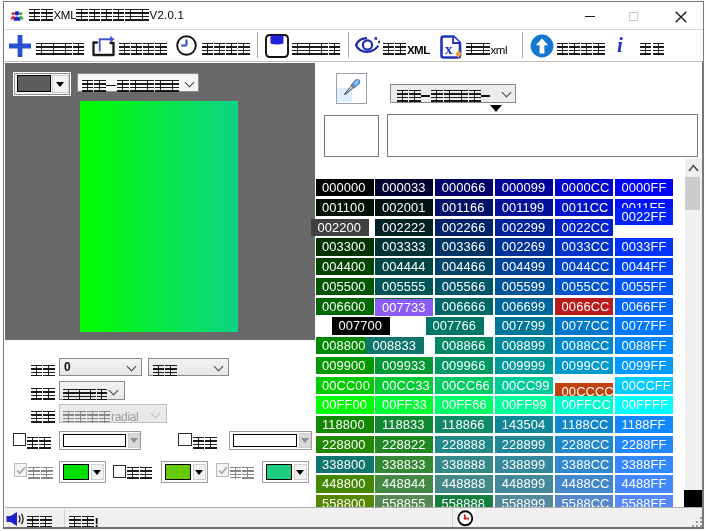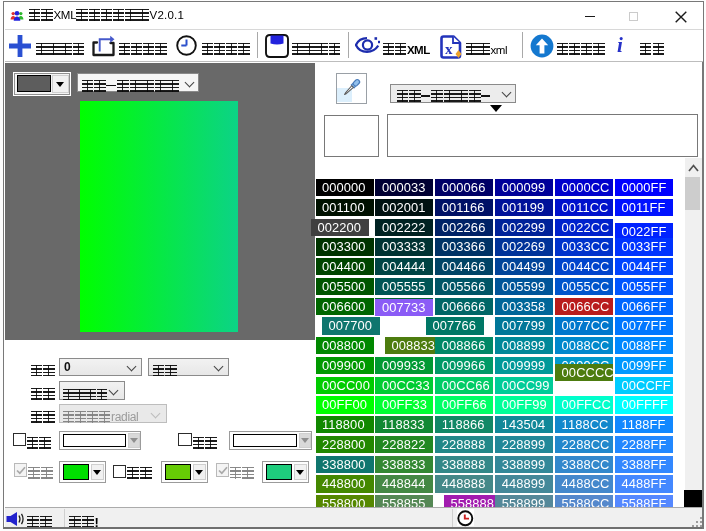--- a/index.html
+++ b/index.html
@@ -179,21 +179,21 @@
 <div class="cell" style="left:375.4px;top:198.9px;background:#001111">002001</div>
 <div class="cell" style="left:435.3px;top:198.9px;background:#001166">001166</div>
 <div class="cell" style="left:495.2px;top:198.9px;background:#001199">001199</div>
 <div class="cell" style="left:555.1px;top:198.9px;background:#0011CC">0011CC</div>
 <div class="cell" style="left:615.0px;top:198.9px;background:#0011FF">0011FF</div>
 <div class="cell" style="left:311px;top:218.7px;background:#404040">002200</div>
 <div class="cell" style="left:375.4px;top:218.7px;background:#002222">002222</div>
 <div class="cell" style="left:435.3px;top:218.7px;background:#002266">002266</div>
 <div class="cell" style="left:495.2px;top:218.7px;background:#002299">002299</div>
 <div class="cell" style="left:555.1px;top:218.7px;background:#0022CC">0022CC</div>
-<div class="cell" style="left:615.0px;top:223px;background:#0022FF">0022FF</div>
+<div class="cell" style="left:615.0px;top:208px;background:#0022FF">0022FF</div>
 <div class="cell" style="left:315.5px;top:238.4px;background:#003300">003300</div>
 <div class="cell" style="left:375.4px;top:238.4px;background:#003333">003333</div>
 <div class="cell" style="left:435.3px;top:238.4px;background:#003366">003366</div>
 <div class="cell" style="left:495.2px;top:238.4px;background:#003399">002269</div>
 <div class="cell" style="left:555.1px;top:238.4px;background:#0033CC">0033CC</div>
 <div class="cell" style="left:615.0px;top:238.4px;background:#0033FF">0033FF</div>
 <div class="cell" style="left:315.5px;top:258.2px;background:#004400">004400</div>
 <div class="cell" style="left:375.4px;top:258.2px;background:#004444">004444</div>
 <div class="cell" style="left:435.3px;top:258.2px;background:#004466">004466</div>
 <div class="cell" style="left:495.2px;top:258.2px;background:#004499">004499</div>
@@ -201,46 +201,46 @@
 <div class="cell" style="left:615.0px;top:258.2px;background:#0044FF">0044FF</div>
 <div class="cell" style="left:315.5px;top:277.9px;background:#005500">005500</div>
 <div class="cell" style="left:375.4px;top:277.9px;background:#005555">005555</div>
 <div class="cell" style="left:435.3px;top:277.9px;background:#005566">005566</div>
 <div class="cell" style="left:495.2px;top:277.9px;background:#005599">005599</div>
 <div class="cell" style="left:555.1px;top:277.9px;background:#0055CC">0055CC</div>
 <div class="cell" style="left:615.0px;top:277.9px;background:#0055FF">0055FF</div>
 <div class="cell" style="left:315.5px;top:297.7px;background:#006600">006600</div>
 <div class="cell" style="left:375.4px;top:297.7px;background:#006633">006633</div>
 <div class="cell" style="left:435.3px;top:297.7px;background:#006666">006666</div>
-<div class="cell" style="left:495.2px;top:297.7px;background:#006699">003358</div>
+<div class="cell" style="left:495.2px;top:297.7px;background:#006699">006699</div>
 <div class="cell" style="left:555.1px;top:297.7px;background:#b91c1c">0066CC</div>
 <div class="cell" style="left:615.0px;top:297.7px;background:#0066FF">0066FF</div>
-<div class="cell" style="left:322px;top:317.4px;background:#0f766e">007700</div>
+<div class="cell" style="left:332px;top:317.4px;background:#000000">007700</div>
 <div class="cell" style="left:375.4px;top:299px;background:#8b5cf6">007733</div>
 <div class="cell" style="left:426px;top:317.4px;background:#007766">007766</div>
 <div class="cell" style="left:495.2px;top:317.4px;background:#007799">007799</div>
 <div class="cell" style="left:555.1px;top:317.4px;background:#0077CC">0077CC</div>
 <div class="cell" style="left:615.0px;top:317.4px;background:#0077FF">0077FF</div>
 <div class="cell" style="left:315.5px;top:337.2px;background:#008800">008800</div>
-<div class="cell" style="left:385px;top:337.2px;background:#4d7c0f">008833</div>
+<div class="cell" style="left:366px;top:337.2px;background:#0f766e">008833</div>
 <div class="cell" style="left:435.3px;top:337.2px;background:#008866">008866</div>
 <div class="cell" style="left:495.2px;top:337.2px;background:#008899">008899</div>
 <div class="cell" style="left:555.1px;top:337.2px;background:#0088CC">0088CC</div>
 <div class="cell" style="left:615.0px;top:337.2px;background:#0088FF">0088FF</div>
 <div class="cell" style="left:315.5px;top:356.9px;background:#009900">009900</div>
 <div class="cell" style="left:375.4px;top:356.9px;background:#009933">009933</div>
 <div class="cell" style="left:435.3px;top:356.9px;background:#009966">009966</div>
 <div class="cell" style="left:495.2px;top:356.9px;background:#009999">009999</div>
 <div class="cell" style="left:555.1px;top:356.9px;background:#0099CC">0099CC</div>
 <div class="cell" style="left:615.0px;top:356.9px;background:#0099FF">0099FF</div>
 <div class="cell" style="left:315.5px;top:376.7px;background:#00CC00">00CC00</div>
 <div class="cell" style="left:375.4px;top:376.7px;background:#00CC33">00CC33</div>
 <div class="cell" style="left:435.3px;top:376.7px;background:#00CC66">00CC66</div>
 <div class="cell" style="left:495.2px;top:376.7px;background:#00CC99">00CC99</div>
-<div class="cell" style="left:555.1px;top:364px;background:#4d7c0f">00CCCC</div>
+<div class="cell" style="left:555.1px;top:383px;background:#c2410c">00CCCC</div>
 <div class="cell" style="left:615.0px;top:376.7px;background:#00CCFF">00CCFF</div>
 <div class="cell" style="left:315.5px;top:396.4px;background:#00FF00">00FF00</div>
 <div class="cell" style="left:375.4px;top:396.4px;background:#00FF33">00FF33</div>
 <div class="cell" style="left:435.3px;top:396.4px;background:#00FF66">00FF66</div>
 <div class="cell" style="left:495.2px;top:396.4px;background:#00FF99">00FF99</div>
 <div class="cell" style="left:555.1px;top:396.4px;background:#00FFCC">00FFCC</div>
 <div class="cell" style="left:615.0px;top:396.4px;background:#00FFFF">00FFFF</div>
 <div class="cell" style="left:315.5px;top:416.2px;background:#118800">118800</div>
 <div class="cell" style="left:375.4px;top:416.2px;background:#118833">118833</div>
 <div class="cell" style="left:435.3px;top:416.2px;background:#118866">118866</div>
@@ -260,21 +260,21 @@
 <div class="cell" style="left:555.1px;top:455.7px;background:#3388CC">3388CC</div>
 <div class="cell" style="left:615.0px;top:455.7px;background:#3388FF">3388FF</div>
 <div class="cell" style="left:315.5px;top:475.4px;background:#448800">448800</div>
 <div class="cell" style="left:375.4px;top:475.4px;background:#448844">448844</div>
 <div class="cell" style="left:435.3px;top:475.4px;background:#448888">448888</div>
 <div class="cell" style="left:495.2px;top:475.4px;background:#448899">448899</div>
 <div class="cell" style="left:555.1px;top:475.4px;background:#4488CC">4488CC</div>
 <div class="cell" style="left:615.0px;top:475.4px;background:#4488FF">4488FF</div>
 <div class="cell" style="left:315.5px;top:495.2px;background:#558800">558800</div>
 <div class="cell" style="left:375.4px;top:495.2px;background:#558855">558855</div>
-<div class="cell" style="left:444px;top:495.2px;background:#a21caf">558888</div>
+<div class="cell" style="left:435px;top:495.2px;background:#15803d">558888</div>
 <div class="cell" style="left:495.2px;top:495.2px;background:#558899">558899</div>
 <div class="cell" style="left:555.1px;top:495.2px;background:#5588CC">5588CC</div>
 <div class="cell" style="left:615.0px;top:495.2px;background:#5588FF">5588FF</div>
 
 <div class="abs" style="left:684.8px;top:158.3px;width:17px;height:348.7px;background:#f0f0f0"></div>
 <svg class="abs" style="left:687.5px;top:163.5px" width="11" height="9" viewBox="0 0 11 9">
     <path d="M1 7 L5.5 1.5 L10 7" fill="none" stroke="#515151" stroke-width="1.7"></path>
   </svg>
 <div class="abs" style="left:684.8px;top:176.5px;width:15px;height:33px;background:#cdcdcd"></div>
 <div class="abs" style="left:684px;top:489.5px;width:17.5px;height:17.5px;background:#000"></div>

